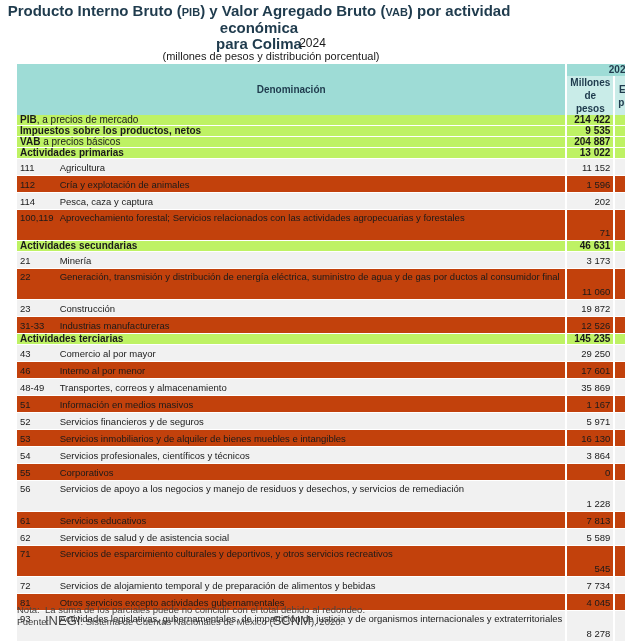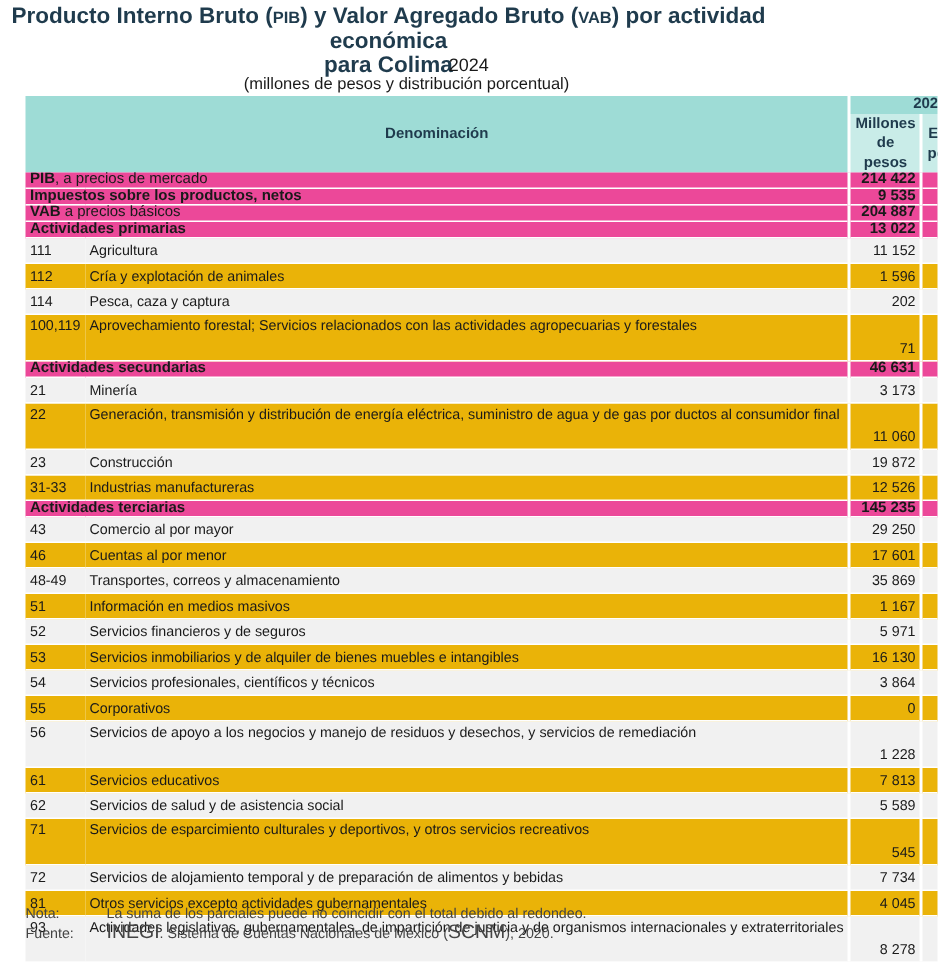--- a/index.html
+++ b/index.html
@@ -10,32 +10,32 @@
   .units { position: absolute; left: 0; top: 50px; width: 542px; text-align: center; font-size: 11px; line-height: 12px; }
   table.t { position: absolute; left: 17px; top: 64px; width: 595px; border-collapse: collapse; font-size: 10px; }
   table.t td, table.t th { padding: 0 3px; white-space: nowrap; }
   th { font-weight: bold; color: #1f3b4d; }
   .hd-main { background: #9edcd6; text-align: center; }
   .hd-year { background: #9edcd6; text-align: center; height: 12px; line-height: 12px; }
   .hd-sub { background: #c9ece8; text-align: center; line-height: 13px; border-left: 2px solid #fff; }
   .hd-year { border-left: 2px solid #fff; }
   td.num { text-align: right; width: 58px; border-left: 2px solid #fff; }
   td.pct { text-align: right; width: 84px; border-left: 2px solid #fff; }
-  tr.agg td { background: #ec4899; font-weight: bold; height: 10px; line-height: 10px; border-bottom: 1px solid #fff; }
+  tr.agg td { background: #bef264; font-weight: bold; height: 10px; line-height: 10px; border-bottom: 1px solid #fff; }
   tr.agg td.lbl .b { font-weight: 900; }
   tr.agg td.lbl .n { font-weight: bold; }
   tr.row td { height: 16px; line-height: 15px; font-size: 9.5px; border-bottom: 1px solid #fff; }
   tr.row.odd td { background: #f1f1f1; }
-  tr.row.even td { background: #eab308; margin-left: 19px; }
+  tr.row.even td { background: #c2410c; margin-left: 19px; }
   tr.row.tall td { height: 30px; vertical-align: bottom; line-height: 15px; }
   tr.row.tall td.code, tr.row.tall td.desc { vertical-align: top; }
   td.code { width: 39px; }
   td.desc { white-space: normal; }
   .notes { position: absolute; left: 17px; top: 604px; font-size: 9.5px; line-height: 11px; color: #444; }
-  .notes .k { display: inline-block; width: 54px; }
+  .notes .k { display: inline-block; width: 28px; }
   .notes .sc { font-size: 13px; }
 </style>
 </head>
 <body>
 
 <div class="title">
   <div><span>Producto Interno Bruto (</span><span class="sc">PIB</span><span>) y Valor Agregado Bruto (</span><span class="sc">VAB</span><span>) por actividad económica</span></div>
   <div>para Colima</div>
 </div>
 <div class="year">2024</div>
@@ -132,21 +132,21 @@
         <td class="pct">67.7</td>
       </tr>
       <tr class="row odd">
         <td class="code">43</td>
         <td class="desc">Comercio al por mayor</td>
         <td class="num">29 250</td>
         <td class="pct">13.6</td>
       </tr>
       <tr class="row even">
         <td class="code">46</td>
-        <td class="desc">Cuentas al por menor</td>
+        <td class="desc">Interno al por menor</td>
         <td class="num">17 601</td>
         <td class="pct">8.4</td>
       </tr>
       <tr class="row odd">
         <td class="code">48-49</td>
         <td class="desc">Transportes, correos y almacenamiento</td>
         <td class="num">35 869</td>
         <td class="pct">16.7</td>
       </tr>
       <tr class="row even">

